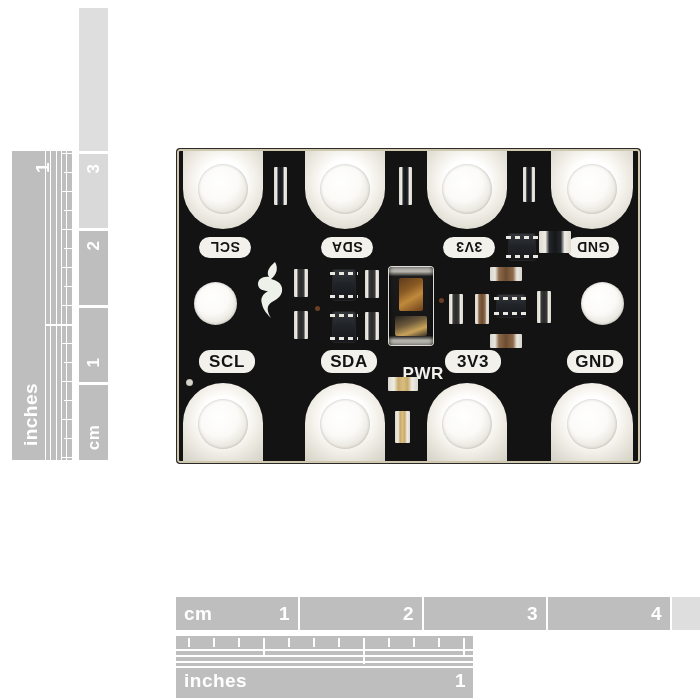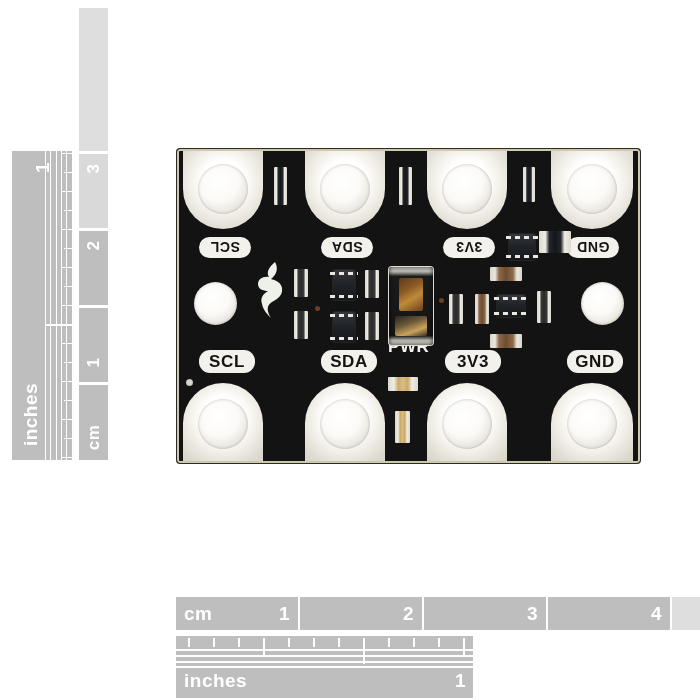--- a/index.html
+++ b/index.html
@@ -233,21 +233,21 @@
     <div class="pad-hole" style="left:17px;top:133px;width:43px;height:43px;"></div>
     <div class="pad-hole" style="left:404px;top:133px;width:43px;height:43px;"></div>
 
     <div class="silk flip" style="left:22px;top:88px;width:52px;height:21px;font-size:14px;">SCL</div>
     <div class="silk flip" style="left:144px;top:88px;width:52px;height:21px;font-size:14px;">SDA</div>
     <div class="silk flip" style="left:266px;top:88px;width:52px;height:21px;font-size:14px;">3V3</div>
     <div class="silk flip" style="left:390px;top:88px;width:52px;height:21px;font-size:14px;">GND</div>
 
     <div class="silk" style="left:22px;top:201px;width:56px;height:23px;font-size:17px;">SCL</div>
     <div class="silk" style="left:144px;top:201px;width:56px;height:23px;font-size:17px;">SDA</div>
-    <div class="silk-plain" style="left:211px;top:188px;width:56px;text-align:left;font-size:17px;">PWR</div>
+    <div class="silk-plain" style="left:211px;top:215px;width:56px;text-align:right;font-size:17px;">PWR</div>
     <div class="silk" style="left:268px;top:201px;width:56px;height:23px;font-size:17px;">3V3</div>
     <div class="silk" style="left:390px;top:201px;width:56px;height:23px;font-size:17px;">GND</div>
 
     <div class="logo" style="left:72px;top:112px;width:38px;height:58px;">
       <svg viewBox="0 0 38 58" width="38" height="58" aria-hidden="true">
         <path d="M26 1 C20 6, 17 11, 20 16 C14 15, 9 18, 9 23 C9 28, 14 30, 19 30
                  C14 33, 11 37, 13 43 C14 49, 19 54, 22 57 C17 49, 18 44, 23 41
                  C29 38, 34 34, 33 27 C32 21, 26 19, 22 18 C27 14, 30 8, 26 1 Z" fill="#eef0ea"></path>
       </svg>
     </div>

